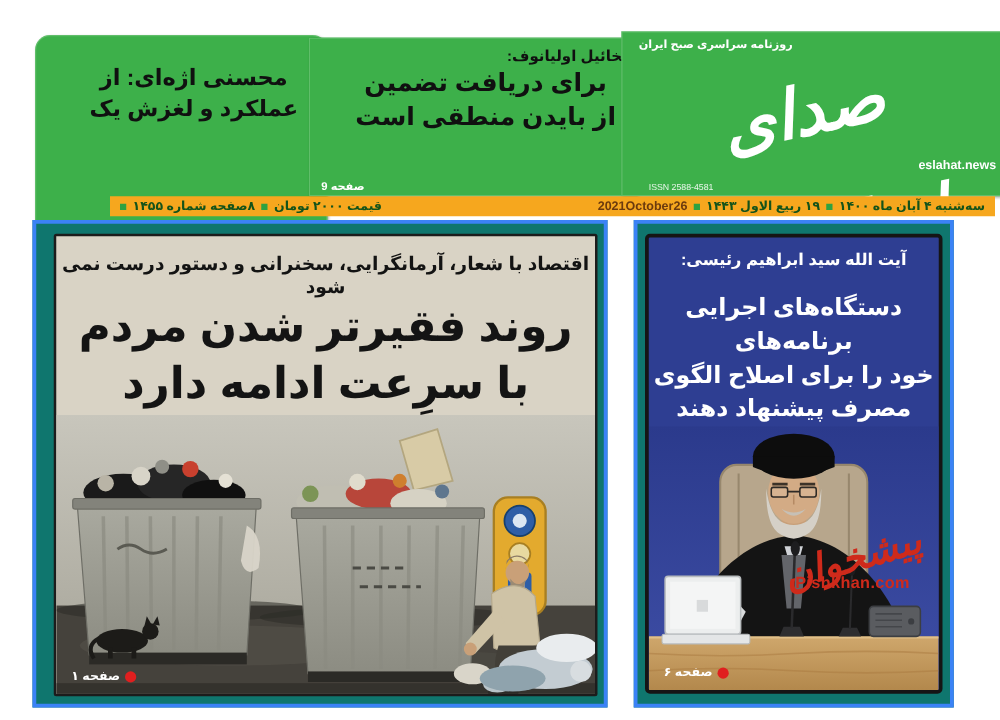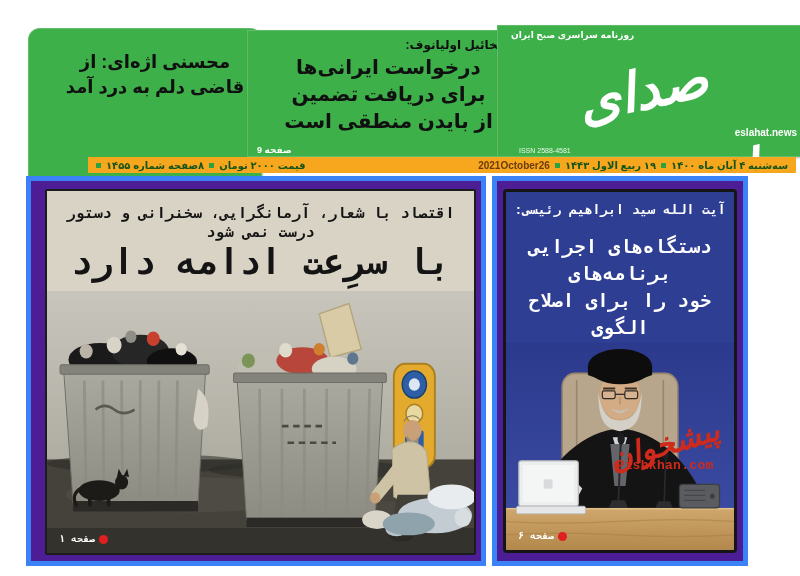--- a/index.html
+++ b/index.html
@@ -45,23 +45,23 @@
     position:absolute;left:88px;right:4px;top:157px;height:16px;background:#f6a71e;
     display:flex;align-items:center;justify-content:space-between;direction:rtl;
     padding:0 8px;font-size:10px;font-weight:bold;
   }
   .dategroup{display:flex;align-items:center;gap:5px;direction:rtl;white-space:nowrap;}
   .sq{width:5px;height:5px;background:#2ea241;display:inline-block;flex:0 0 auto;}
   .fa-date{color:#14531a;}
   .en-date{color:#6b3a0e;direction:ltr;unicode-bidi:isolate;}
 
   
-  .panel-outer{position:absolute;border:5px solid #3b82f6;background:#4c1d95;font-family:Liberation Mono, monospace;}
+  .panel-outer{position:absolute;border:3px solid #3b82f6;background:#0f766e;}
   .lead-outer{left:26px;top:176px;width:460px;height:390px;padding:8px 5px 6px 14px;box-sizing:border-box;}
-  .sec-outer{left:492px;top:176px;width:256px;height:390px;padding:8px 6px;box-sizing:border-box;}
+  .sec-outer{left:507px;top:176px;width:256px;height:390px;padding:8px 6px;box-sizing:border-box;}
 
   .lead-panel{
     width:100%;height:100%;box-sizing:border-box;border:2px solid #1c1c1c;border-radius:2px;
     background:#d9d3c5;position:relative;display:flex;flex-direction:column;overflow:hidden;
   }
   .lead-kicker{direction:rtl;text-align:center;font-size:15px;font-weight:bold;color:#131313;margin-top:13px;}
   .lead-title{direction:rtl;text-align:center;font-size:35px;line-height:45px;font-weight:bold;color:#141414;margin-top:1px;}
   .lead-photo{flex:1;margin-top:3px;line-height:0;}
   .lead-photo svg{width:100%;height:100%;}
 
@@ -89,29 +89,28 @@
   .wm-en{display:block;font-size:13px;font-weight:bold;margin-top:2px;letter-spacing:.3px;}
 </style>
 </head>
 <body>
 
 <div class="sheet">
 
   <div class="greenbox box1">
     <div class="box-headline">
       <div>محسنی اژه‌ای: از</div>
-      <div>قاضی دلم به درد آمد</div>
+      <div>عملکرد و لغزش یک</div>
     </div>
     <div class="page-ref">صفحه ۶</div>
   </div>
 
   <div class="greenbox box2">
     <div class="box-kicker">میخائیل اولیانوف:</div>
     <div class="box-headline">
-      <div>درخواست ایرانی‌ها</div>
       <div>برای دریافت تضمین</div>
       <div>از بایدن منطقی است</div>
     </div>
     <div class="page-ref">صفحه 9</div>
   </div>
 
   <div class="greenbox logobox">
     <div class="tagline">روزنامه سراسری صبح ایران</div>
     <div class="calligraphy">صدای اصلاحات</div>
     <div class="issn">ISSN 2588-4581</div>
@@ -131,20 +130,21 @@
       <span class="sq"></span>
       <span class="fa-date">۸صفحه شماره ۱۴۵۵</span>
       <span class="sq"></span>
     </div>
   </div>
 
   <div class="panel-outer lead-outer">
     <div class="lead-panel">
       <div class="lead-kicker">اقتصاد با شعار، آرمانگرایی، سخنرانی و دستور درست نمی شود</div>
       <div class="lead-title">
+        <div>روند فقیرتر شدن مردم</div>
         <div>با سرِعت ادامه دارد</div>
       </div>
       <div class="lead-photo">
         <svg viewBox="0 0 458 252" preserveAspectRatio="none">
           <defs>
             <linearGradient id="wallg" x1="0" y1="0" x2="0" y2="1">
               <stop offset="0" stop-color="#c8c6bc"></stop>
                 <stop offset="1" stop-color="#aeaca1"></stop>
             </linearGradient>
             <linearGradient id="metalg" x1="0" y1="0" x2="0" y2="1">
@@ -254,20 +254,21 @@
       </div>
     </div>
   </div>
 
   <div class="panel-outer sec-outer">
     <div class="sec-panel">
       <div class="sec-kicker">آیت الله سید ابراهیم رئیسی:</div>
       <div class="sec-title">
         <div>دستگاه‌های اجرایی برنامه‌های</div>
         <div>خود را برای اصلاح الگوی</div>
+        <div>مصرف پیشنهاد دهند</div>
       </div>
       <div class="sec-photo">
         <svg viewBox="0 0 284 246" preserveAspectRatio="none">
           <defs>
             <linearGradient id="blueg" x1="0" y1="0" x2="0" y2="1">
               <stop offset="0" stop-color="#2b3a8c"></stop>
                 <stop offset="1" stop-color="#3e4ea6"></stop>
             </linearGradient>
             <linearGradient id="woodg" x1="0" y1="0" x2="0" y2="1">
               <stop offset="0" stop-color="#cfa76c"></stop>

